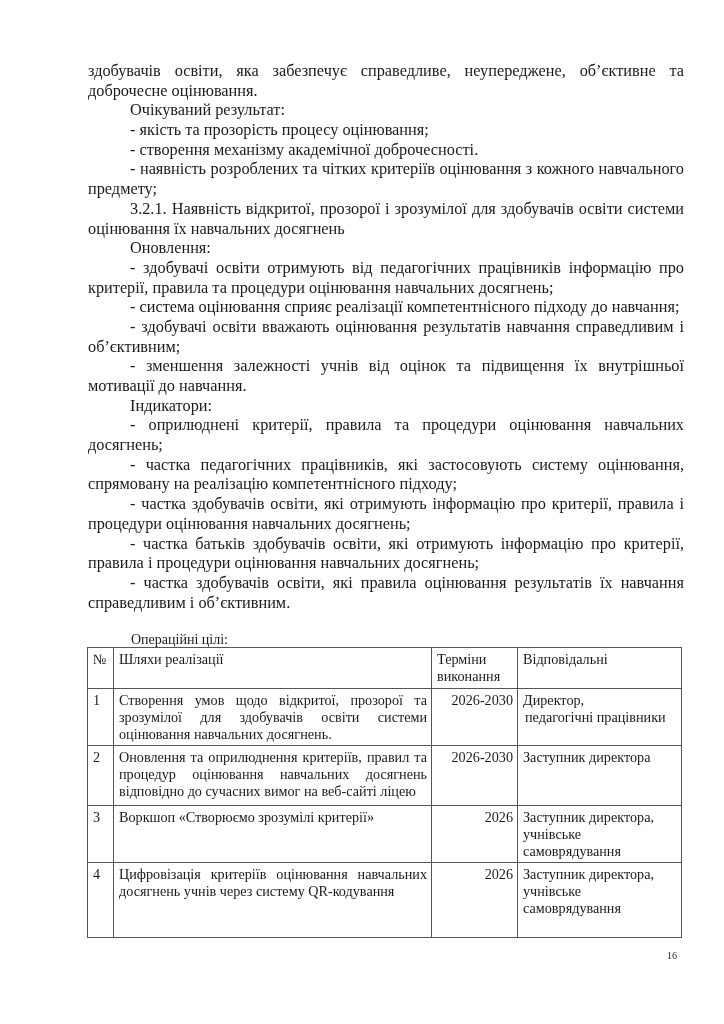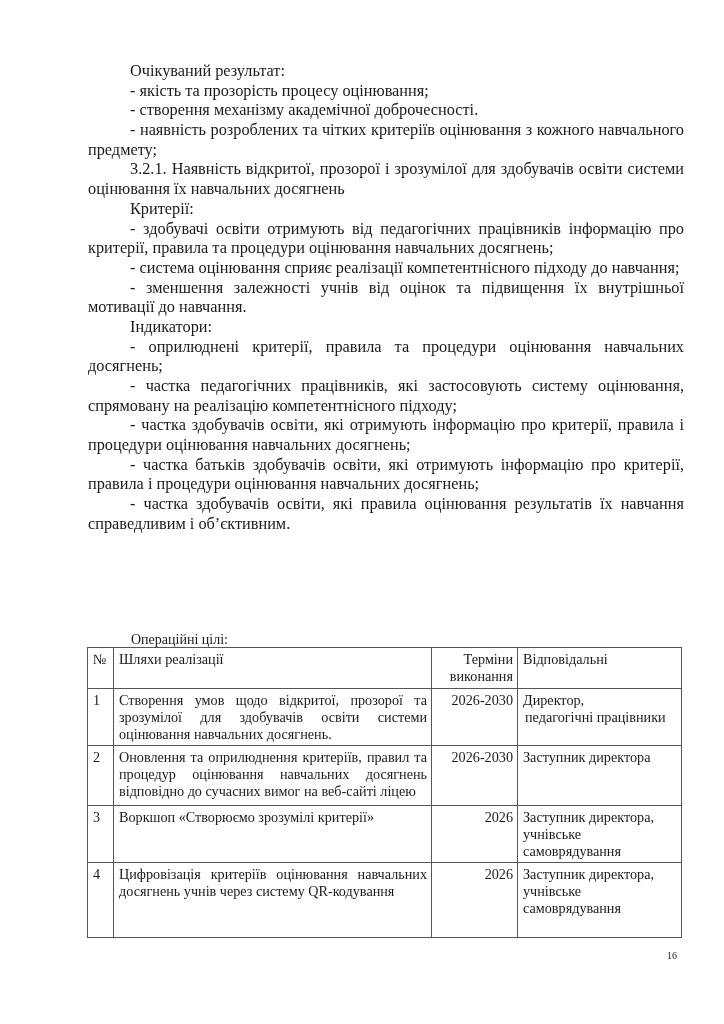--- a/index.html
+++ b/index.html
@@ -21,49 +21,51 @@
     }
     table.ops {
       position: absolute; left: 87px; top: 647px;
       width: 595px; border-collapse: collapse;
       font-size: 14.2px; line-height: 17px;
     }
     table.ops td, table.ops th {
       border: 1px solid #555; vertical-align: top; padding: 3px 4px 2px 5px;
       font-weight: normal;
     }
-    table.ops th { text-align: right; }
+    table.ops th { text-align: left; }
     .c-num { width: 16px; }
     .c-path { width: 308px; text-align: justify; }
     .c-term { width: 76px; text-align: right; }
     .c-resp { text-align: left; }
     tr.h th { height: 35px; }
     tr.r1 td { height: 50px; }
     tr.r2 td { height: 54px; }
     tr.r3 td { height: 51px; }
     tr.r4 td { height: 69px; }
     .resp-sub { display: block; padding-left: 2px; }
     .page-num {
       position: absolute; left: 667px; top: 950px;
       font-size: 10px;
     }
   </style>
 </head>
 <body>
 
 <div class="page">
   <div class="body-text">
+    <p class="p">здобувачів освіти, яка забезпечує справедливе, неупереджене, об’єктивне та доброчесне оцінювання.</p>
     <p class="p ind">Очікуваний результат:</p>
     <p class="p ind">- якість та прозорість процесу оцінювання;</p>
     <p class="p ind">- створення механізму академічної доброчесності.</p>
     <p class="p ind">- наявність розроблених та чітких критеріїв оцінювання з кожного навчального предмету;</p>
     <p class="p ind">3.2.1. Наявність відкритої, прозорої і зрозумілої для здобувачів освіти системи оцінювання їх навчальних досягнень</p>
-    <p class="p ind">Критерії:</p>
+    <p class="p ind">Оновлення:</p>
     <p class="p ind">- здобувачі освіти отримують від педагогічних працівників інформацію про критерії, правила та процедури оцінювання навчальних досягнень;</p>
     <p class="p ind">- система оцінювання сприяє реалізації компетентнісного підходу до навчання;</p>
+    <p class="p ind">- здобувачі освіти вважають оцінювання результатів навчання справедливим і об’єктивним;</p>
     <p class="p ind">- зменшення залежності учнів від оцінок та підвищення їх внутрішньої мотивації до навчання.</p>
     <p class="p ind">Індикатори:</p>
     <p class="p ind">- оприлюднені критерії, правила та процедури оцінювання навчальних досягнень;</p>
     <p class="p ind">- частка педагогічних працівників, які застосовують систему оцінювання, спрямовану на реалізацію компетентнісного підходу;</p>
     <p class="p ind">- частка здобувачів освіти, які отримують інформацію про критерії, правила і процедури оцінювання навчальних досягнень;</p>
     <p class="p ind">- частка батьків здобувачів освіти, які отримують інформацію про критерії, правила і процедури оцінювання навчальних досягнень;</p>
     <p class="p ind">- частка здобувачів освіти, які правила оцінювання результатів їх навчання справедливим і об’єктивним.</p>
   </div>
 
   <div class="ops-label">Операційні цілі:</div>

